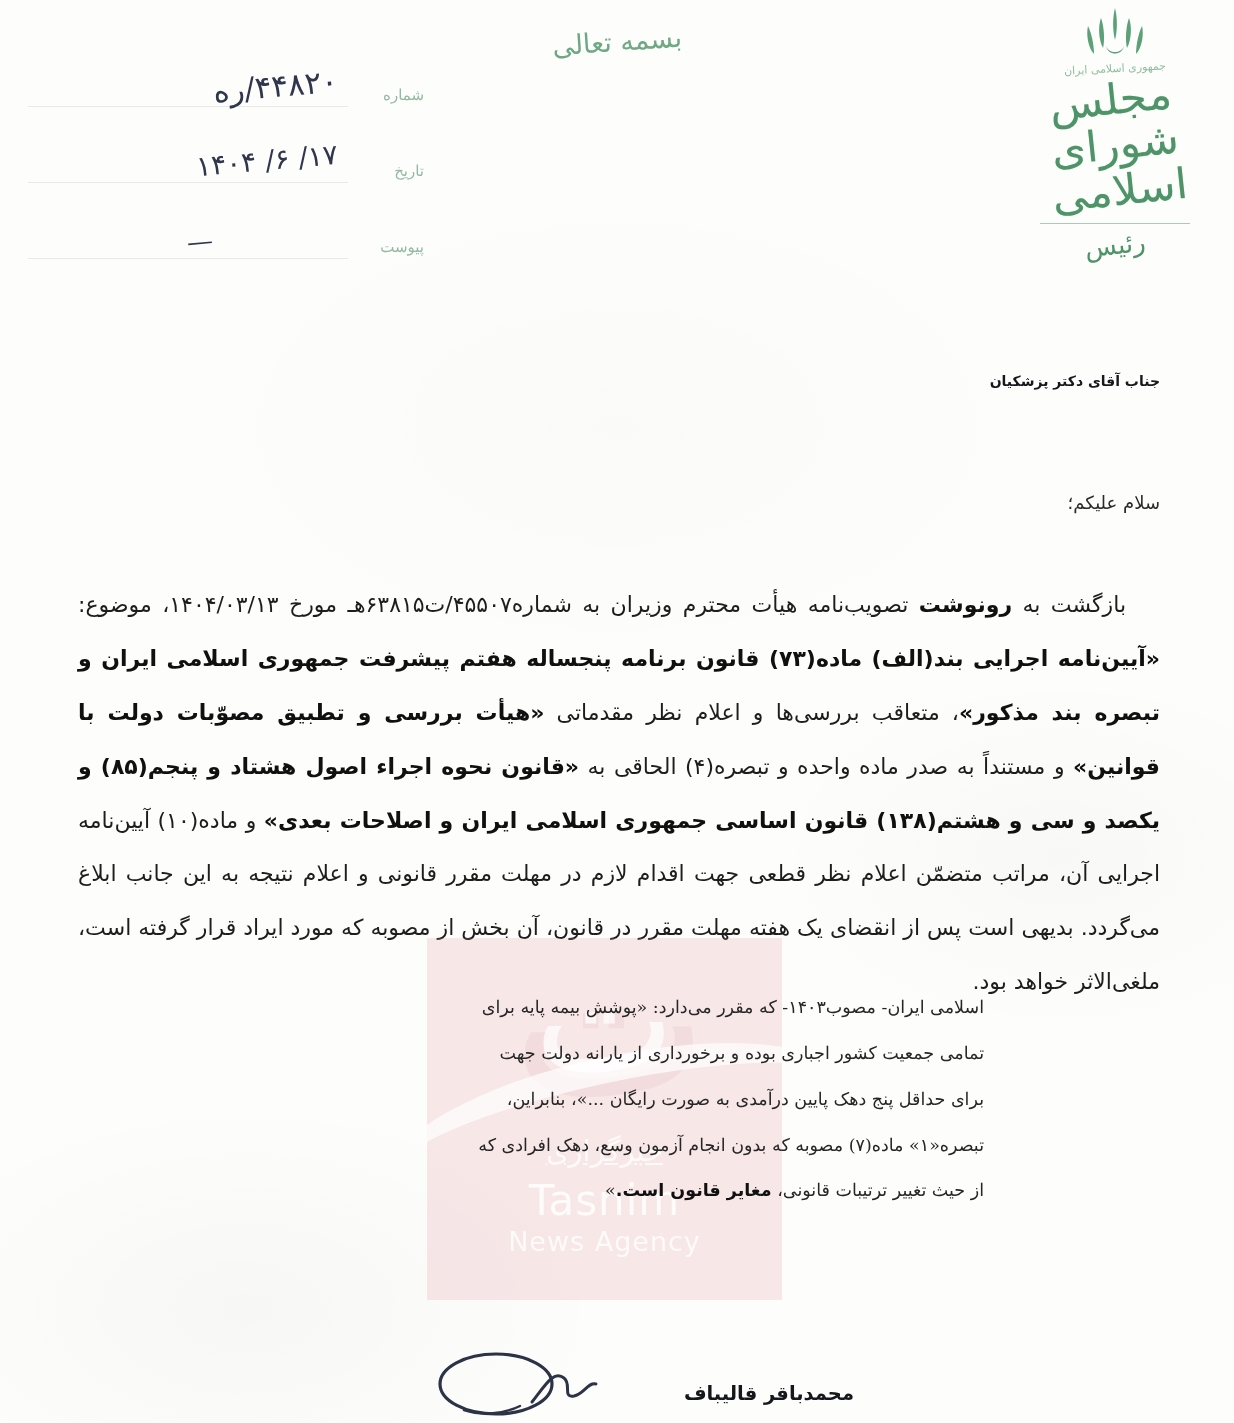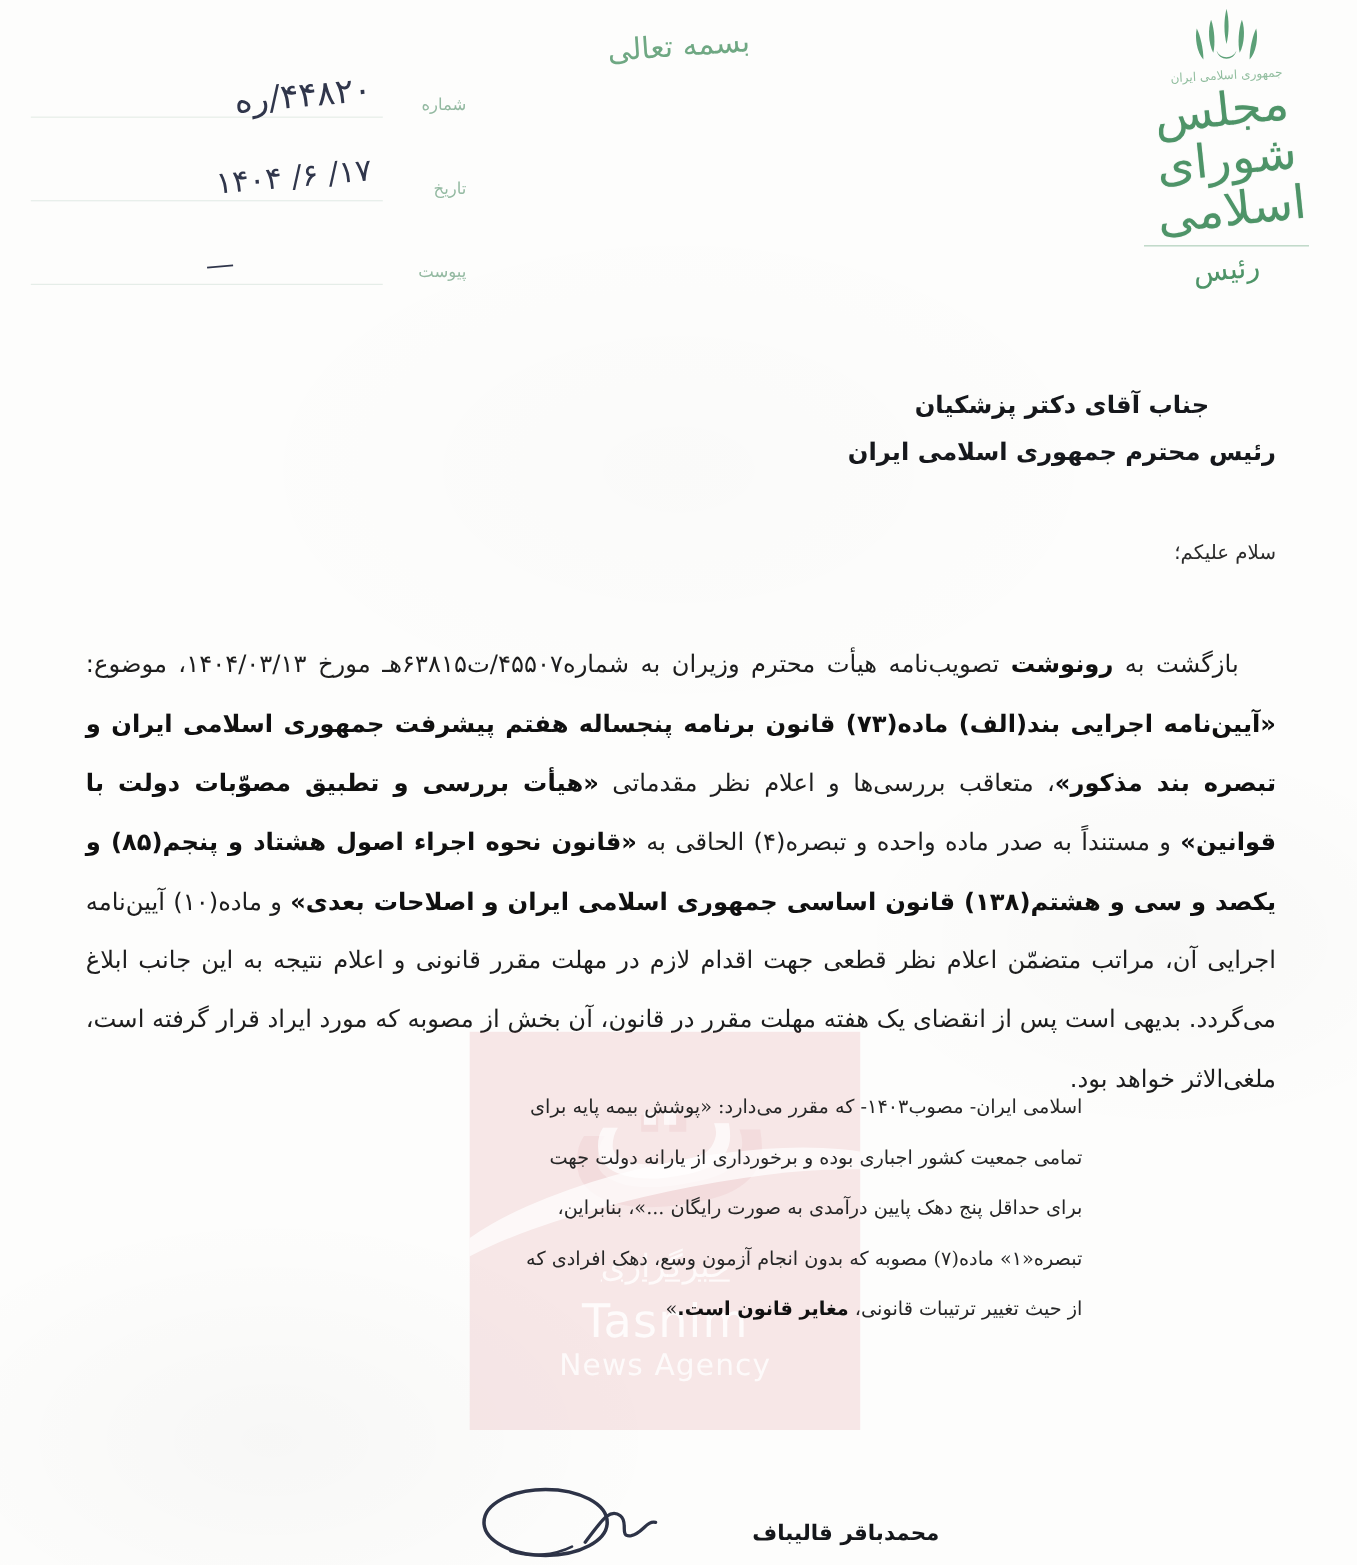--- a/index.html
+++ b/index.html
@@ -130,24 +130,24 @@
     transform: rotate(-5deg);
     letter-spacing: 1px;
     white-space: nowrap;
   }
   .field-value.small { font-size: 28px; }
   .field-value.dash { font-size: 26px; right: 210px; top: 2px; }
 
   
   #addressee {
     position: absolute;
-    top: 348px;
+    top: 368px;
     right: 74px;
-    text-align: center;
-    font-size: 22px;
+    text-align: right;
+    font-size: 14px;
     font-weight: bold;
     line-height: 1.95;
     color: #16181c;
   }
   #greeting {
     position: absolute;
     top: 492px;
     right: 74px;
     font-size: 18px;
     color: #2b2b2b;
@@ -323,21 +323,20 @@
     <div class="field-row">
       <span class="field-label">پیوست</span>
       <span class="field-rule"></span>
       <span class="field-value dash">—</span>
     </div>
 
   </div>
 
   <div id="addressee">
     <div>جناب آقای دکتر پزشکیان</div>
-    <div>رئیس محترم جمهوری اسلامی ایران</div>
   </div>
 
   <div id="greeting">سلام علیکم؛</div>
 
   <div id="body-paragraph">
     <span class="lead">بازگشت به </span><b class="em">رونوشت</b><span> تصویب‌نامه هیأت محترم وزیران به شماره</span><span>۴۵۵۰۷/ت۶۳۸۱۵هـ</span><span> مورخ </span><span>۱۴۰۴/۰۳/۱۳</span><span>، موضوع: </span><b class="em">«آیین‌نامه اجرایی بند(الف) ماده(۷۳) قانون برنامه پنجساله هفتم پیشرفت جمهوری اسلامی ایران و تبصره بند مذکور»</b><span>، متعاقب بررسی‌ها و اعلام نظر مقدماتی </span><b class="em">«هیأت بررسی و تطبیق مصوّبات دولت با قوانین»</b><span> و مستنداً به صدر ماده واحده و تبصره(۴) الحاقی به </span><b class="em">«قانون نحوه اجراء اصول هشتاد و پنجم(۸۵) و یکصد و سی و هشتم(۱۳۸) قانون اساسی جمهوری اسلامی ایران و اصلاحات بعدی»</b><span> و ماده(۱۰) آیین‌نامه اجرایی آن، مراتب متضمّن اعلام نظر قطعی جهت اقدام لازم در مهلت مقرر قانونی و اعلام نتیجه به این جانب ابلاغ می‌گردد. بدیهی است پس از انقضای یک هفته مهلت مقرر در قانون، آن بخش از مصوبه که مورد ایراد قرار گرفته است، ملغی‌الاثر خواهد بود.</span>
   </div>
 
   <div id="watermark-ghost">ت</div>
 

